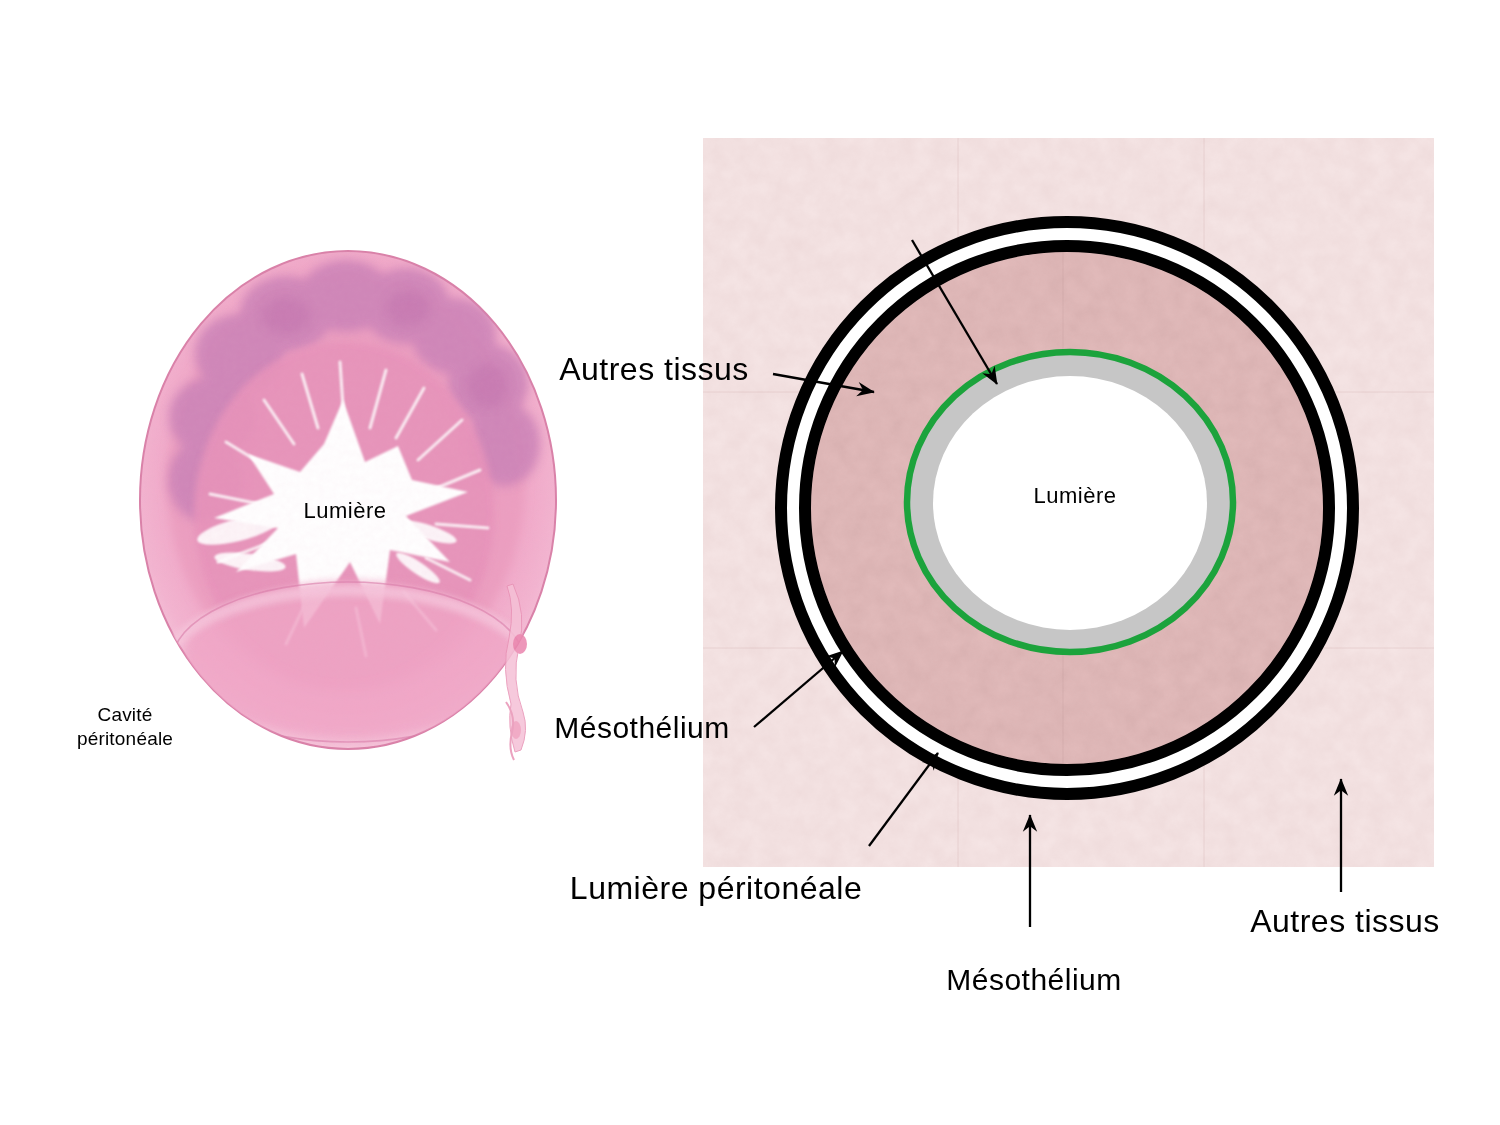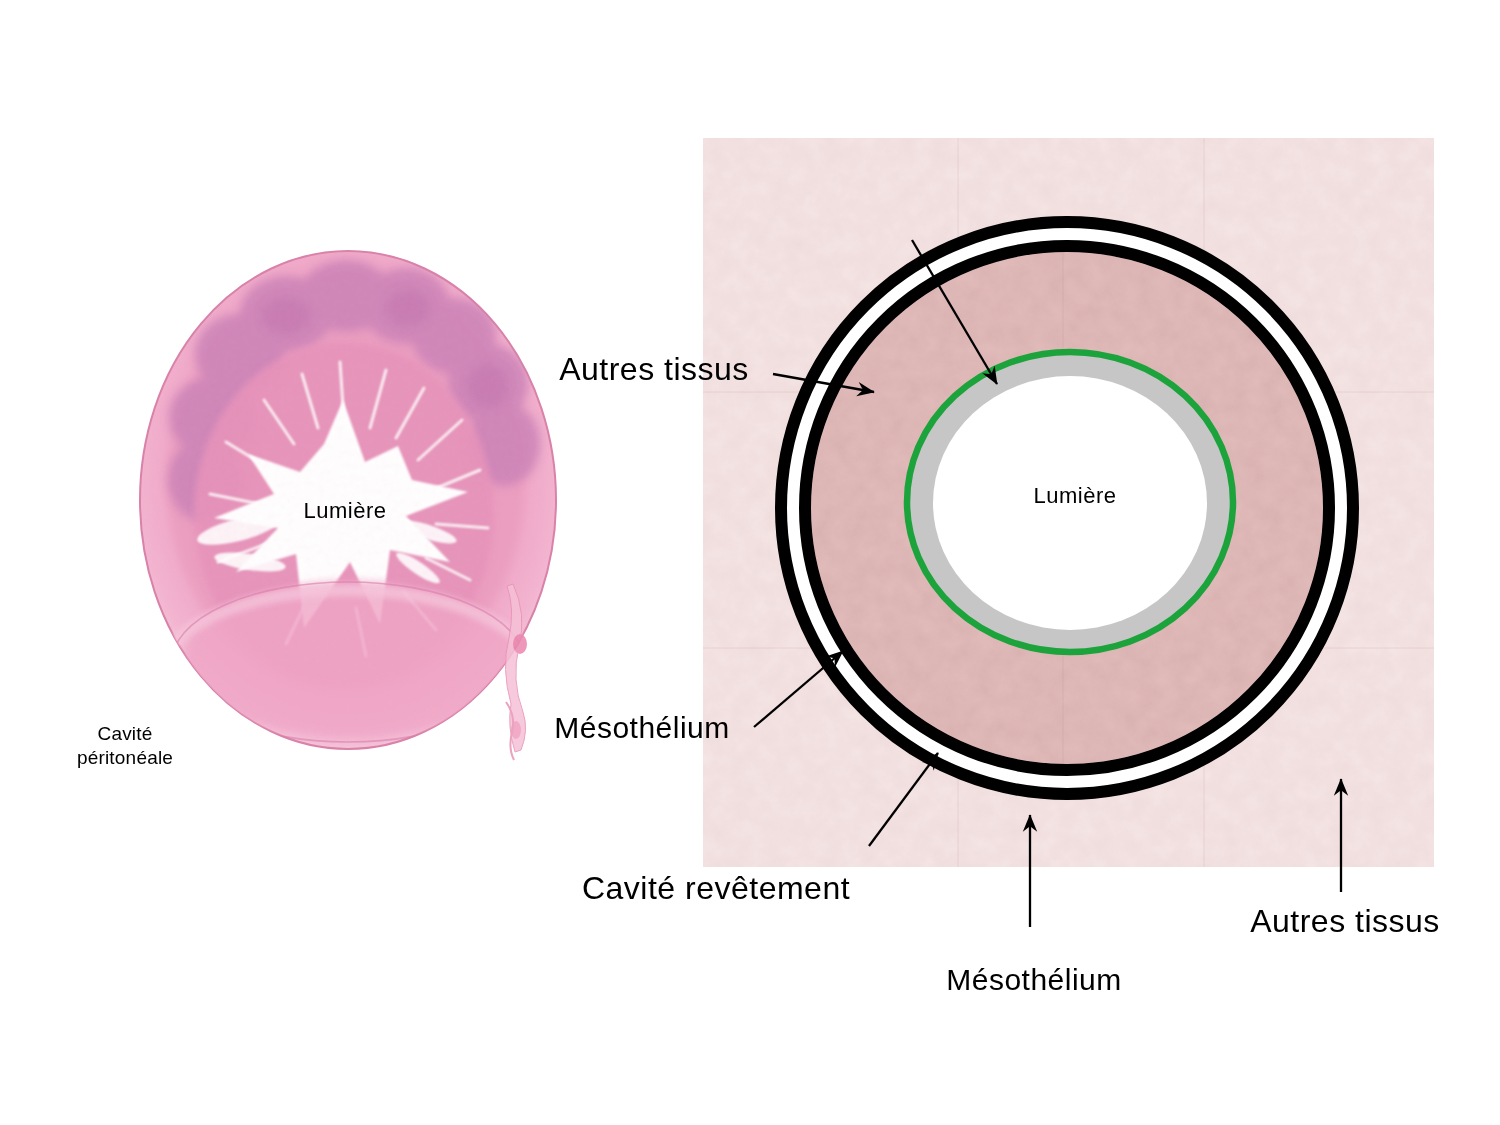--- a/index.html
+++ b/index.html
@@ -174,28 +174,28 @@
 
 
   <div class="lbl" style="left:654px;top:369px;">Autres tissus</div>
 
   <div class="lbl lbl-lumiere" style="left:1075px;top:496px;">Lumière</div>
 
   <div class="lbl" style="left:642px;top:728px;font-size:30px;">
     <div class="line">Mésothélium</div>
   </div>
 
-  <div class="lbl" style="left:716px;top:888px;">Cavité revêtement</div>
+  <div class="lbl" style="left:716px;top:888px;">Lumière péritonéale</div>
 
   <div class="lbl" style="left:1034px;top:980px;font-size:30px;">
     <div class="line">Mésothélium</div>
   </div>
 
   <div class="lbl" style="left:1345px;top:921px;">Autres tissus</div>
 
   <div class="lbl lbl-lumiere" style="left:345px;top:511px;">Lumière</div>
 
-  <div class="lbl lbl-small" style="left:125px;top:727px;margin-top:19px;">
+  <div class="lbl lbl-small" style="left:125px;top:727px;">
     <div class="line">Cavité</div>
     <div class="line">péritonéale</div>
   </div>
 
 </div>
 
 </body></html>

